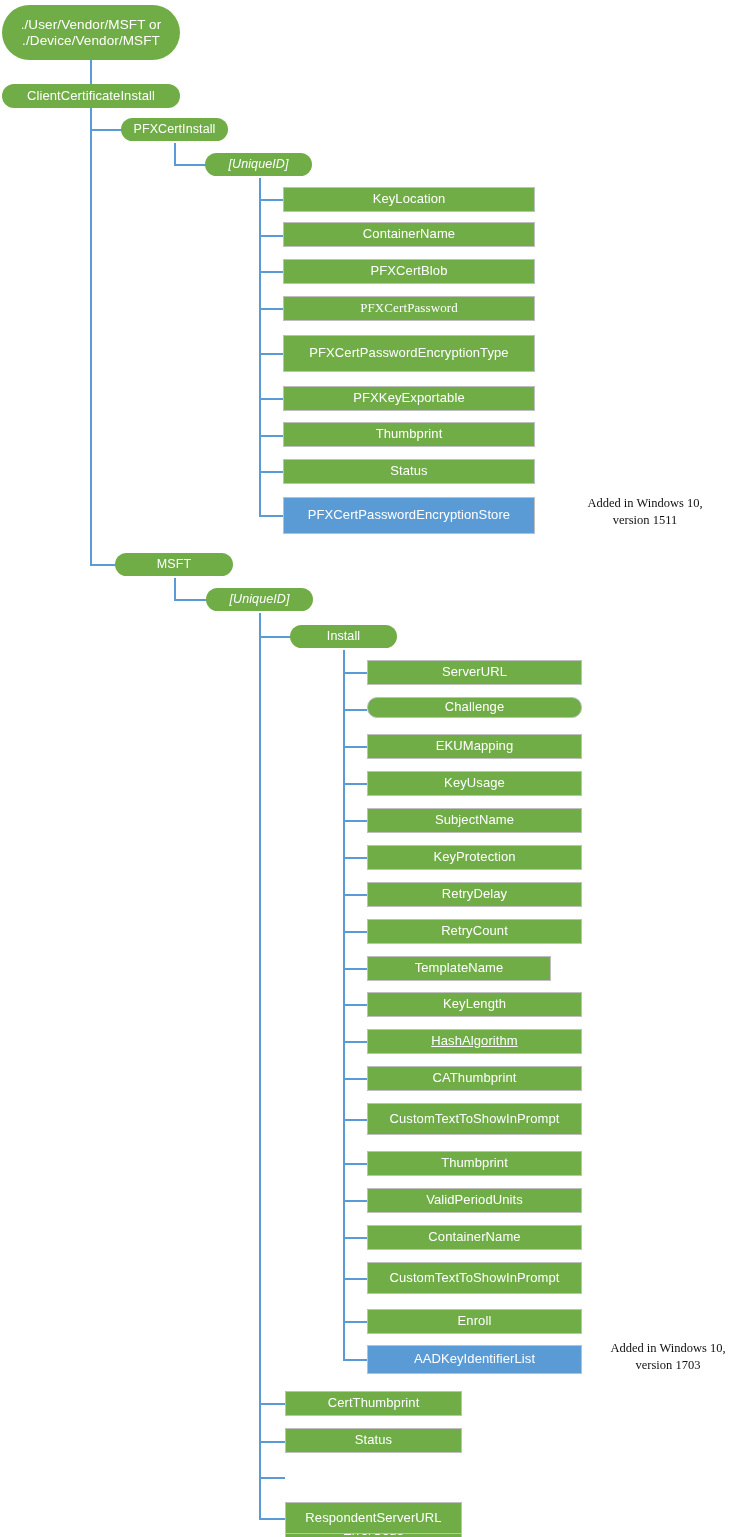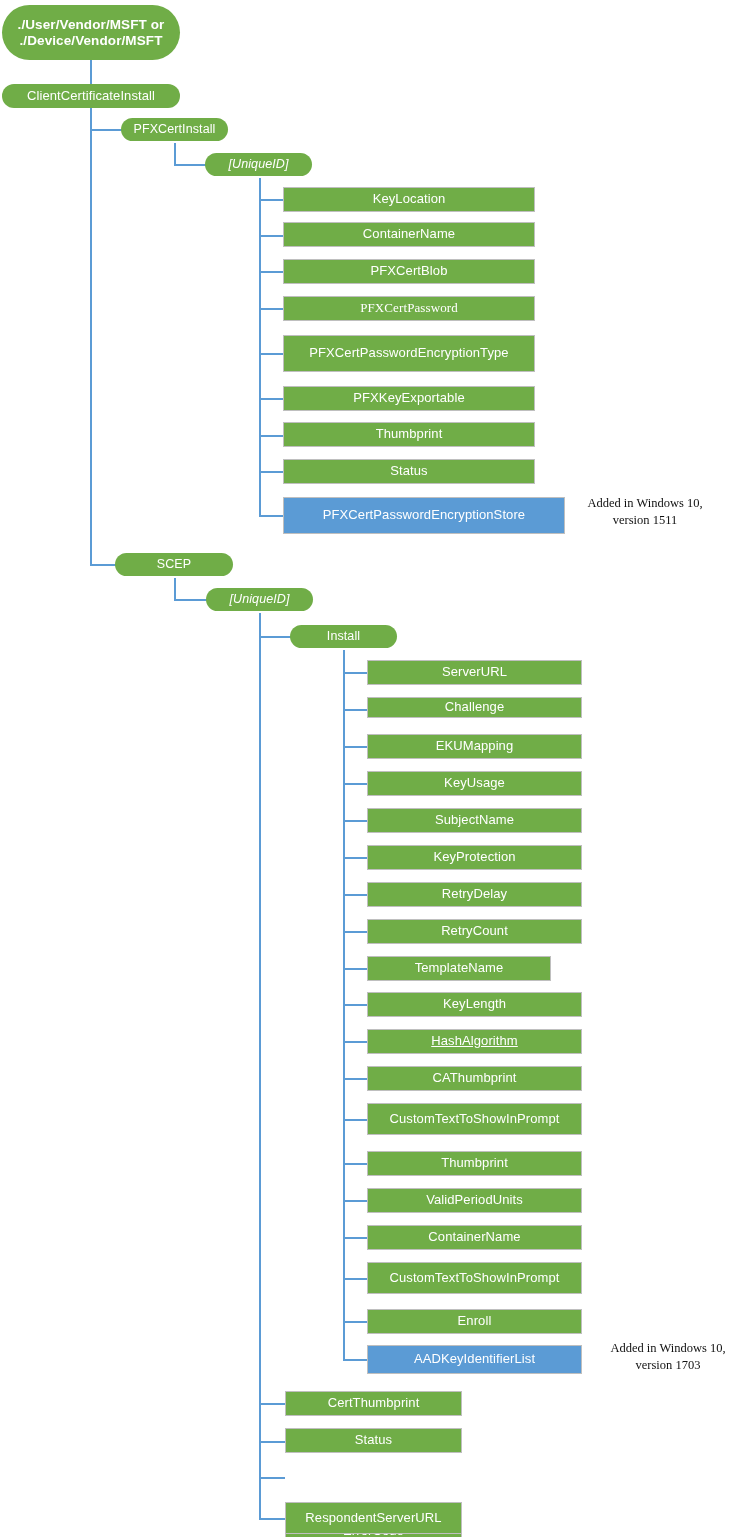--- a/index.html
+++ b/index.html
@@ -82,21 +82,21 @@
 
   <div class="line-v" style="left:174px; top:578px; height:22px;"></div>
   <div class="line-h" style="left:174px; top:599px; width:33px;"></div>
 
   <div class="line-v" style="left:259px; top:613px; height:906px;"></div>
 
   <div class="line-h" style="left:259px; top:636px; width:32px;"></div>
 
   <div class="line-v" style="left:343px; top:650px; height:710px;"></div>
 
-  <div class="node pill" style="left:2px; top:5px; width:178px; height:55px; font-size:13.5px;font-weight:bold;">./User/Vendor/MSFT or
+  <div class="node pill" style="left:2px; top:5px; width:178px; height:55px; font-size:13.5px;">./User/Vendor/MSFT or
 ./Device/Vendor/MSFT</div>
 
   <div class="node pill" style="left:2px; top:84px; width:178px; height:24px; font-size:13px;">ClientCertificateInstall</div>
 
   <div class="node pill" style="left:121px; top:118px; width:107px; height:23px; font-size:12.5px;">PFXCertInstall</div>
 
   <div class="node pill italic" style="left:205px; top:153px; width:107px; height:23px; font-size:12.5px;">[UniqueID]</div>
 
   <div class="line-h" style="left:259px; top:199px; width:24px;"></div>
   <div class="node" style="left:283px; top:187px; width:252px; height:25px;">KeyLocation</div>
@@ -116,36 +116,36 @@
   <div class="line-h" style="left:259px; top:398px; width:24px;"></div>
   <div class="node" style="left:283px; top:386px; width:252px; height:25px;text-align:right;">PFXKeyExportable</div>
 
   <div class="line-h" style="left:259px; top:435px; width:24px;"></div>
   <div class="node" style="left:283px; top:422px; width:252px; height:25px;">Thumbprint</div>
 
   <div class="line-h" style="left:259px; top:471px; width:24px;"></div>
   <div class="node" style="left:283px; top:459px; width:252px; height:25px;">Status</div>
 
   <div class="line-h" style="left:259px; top:515px; width:24px;"></div>
-  <div class="node blue" style="left:283px; top:497px; width:282px; height:37px;">PFXCertPasswordEncryptionStore</div>
+  <div class="node blue" style="left:283px; top:497px; width:252px; height:37px;">PFXCertPasswordEncryptionStore</div>
 
   <div class="annotation" style="left:545px; top:495px; width:200px;">Added in Windows 10,
 version 1511</div>
 
-  <div class="node pill" style="left:115px; top:553px; width:118px; height:23px; font-size:12.5px;">SCEP</div>
+  <div class="node pill" style="left:115px; top:553px; width:118px; height:23px; font-size:12.5px;">MSFT</div>
 
   <div class="node pill italic" style="left:206px; top:588px; width:107px; height:23px; font-size:12.5px;">[UniqueID]</div>
 
   <div class="node pill" style="left:290px; top:625px; width:107px; height:23px; font-size:12.5px;">Install</div>
 
   <div class="line-h" style="left:343px; top:672px; width:24px;"></div>
   <div class="node" style="left:367px; top:660px; width:215px; height:25px;">ServerURL</div>
 
   <div class="line-h" style="left:343px; top:709px; width:24px;"></div>
-  <div class="node" style="left:367px; top:697px; width:215px; height:21px;">Challenge</div>
+  <div class="node" style="left:367px; top:697px; width:215px; height:21px;border-radius:10px;">Challenge</div>
 
   <div class="line-h" style="left:343px; top:746px; width:24px;"></div>
   <div class="node" style="left:367px; top:734px; width:215px; height:25px;">EKUMapping</div>
 
   <div class="line-h" style="left:343px; top:783px; width:24px;"></div>
   <div class="node" style="left:367px; top:771px; width:215px; height:25px;">KeyUsage</div>
 
   <div class="line-h" style="left:343px; top:820px; width:24px;"></div>
   <div class="node" style="left:367px; top:808px; width:215px; height:25px;">SubjectName</div>
 

